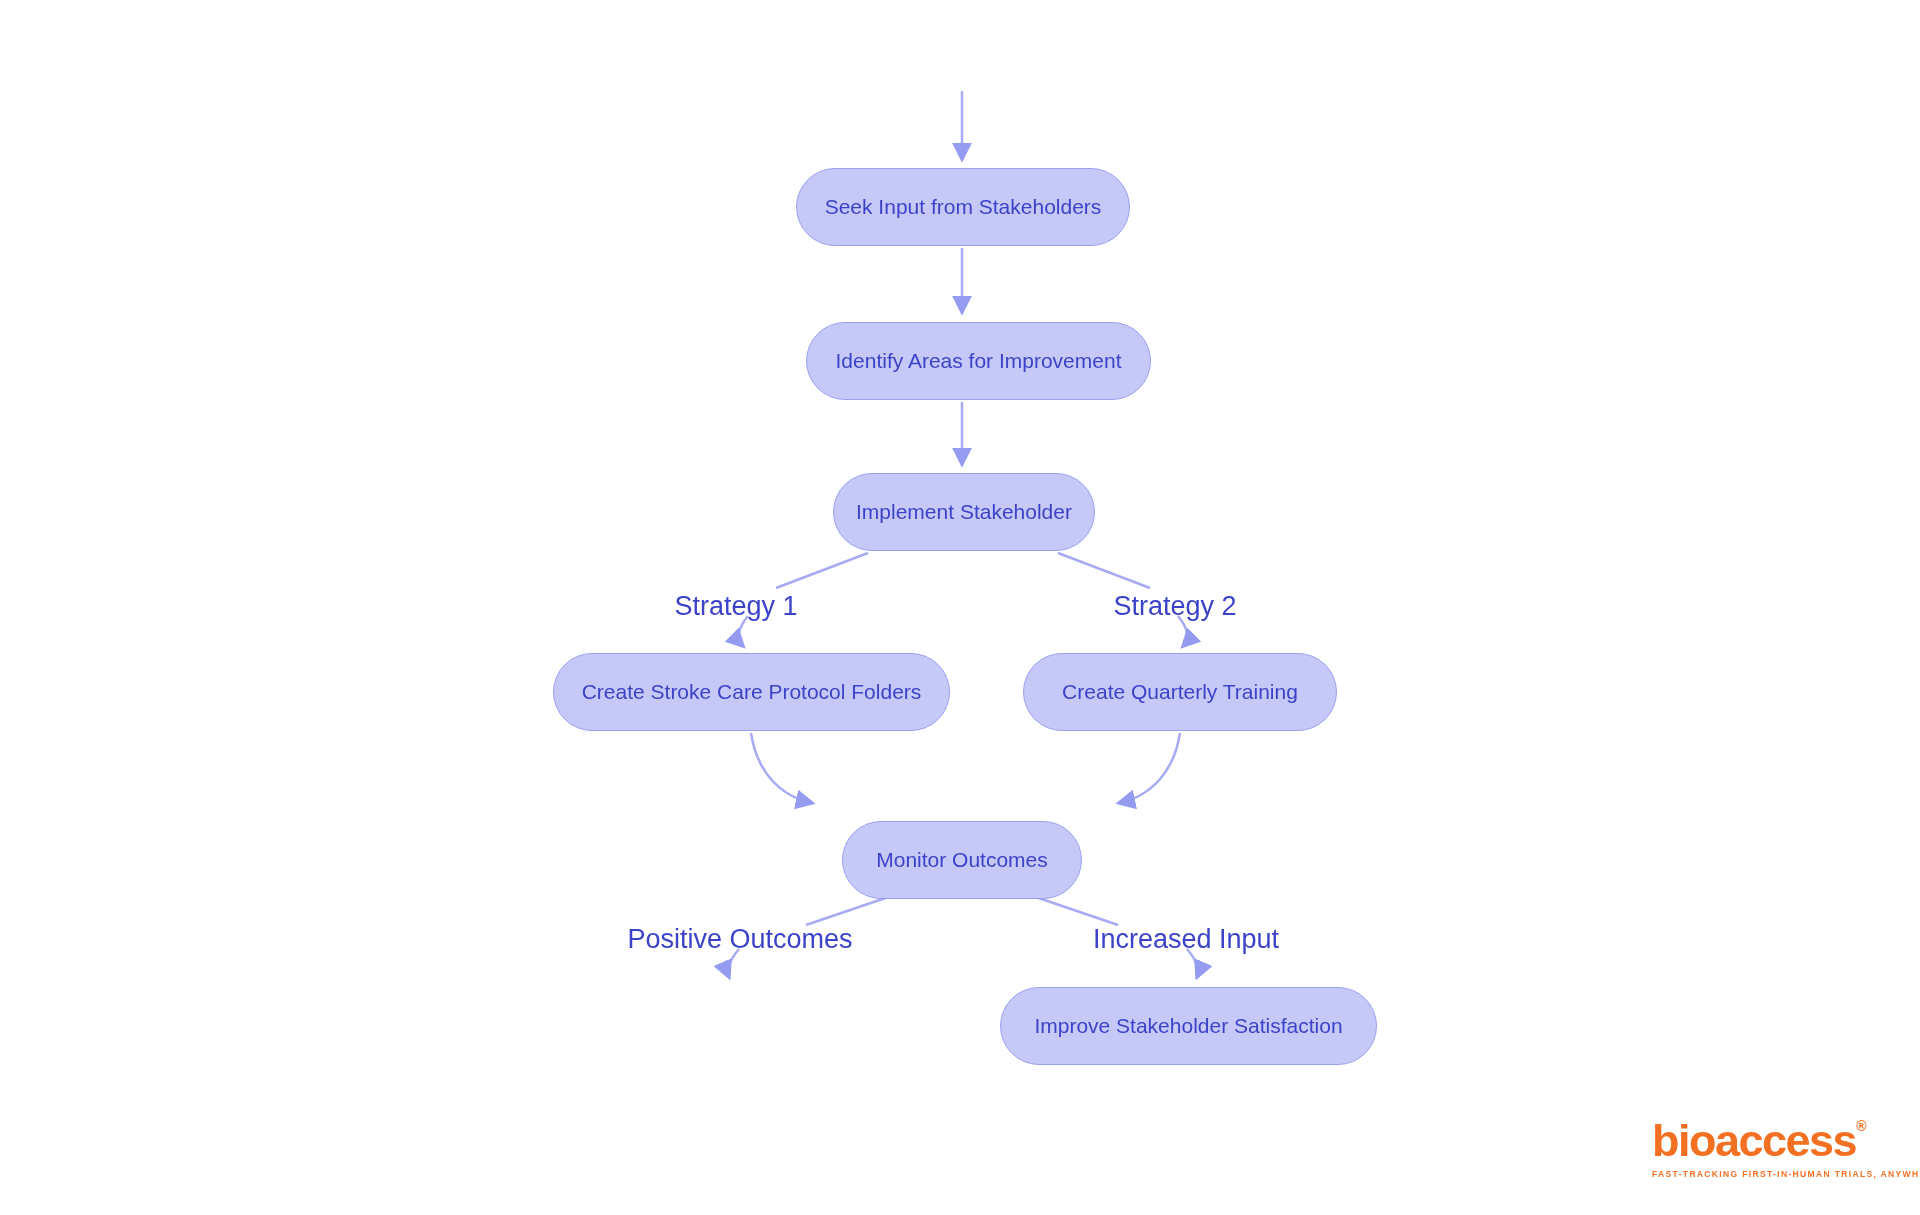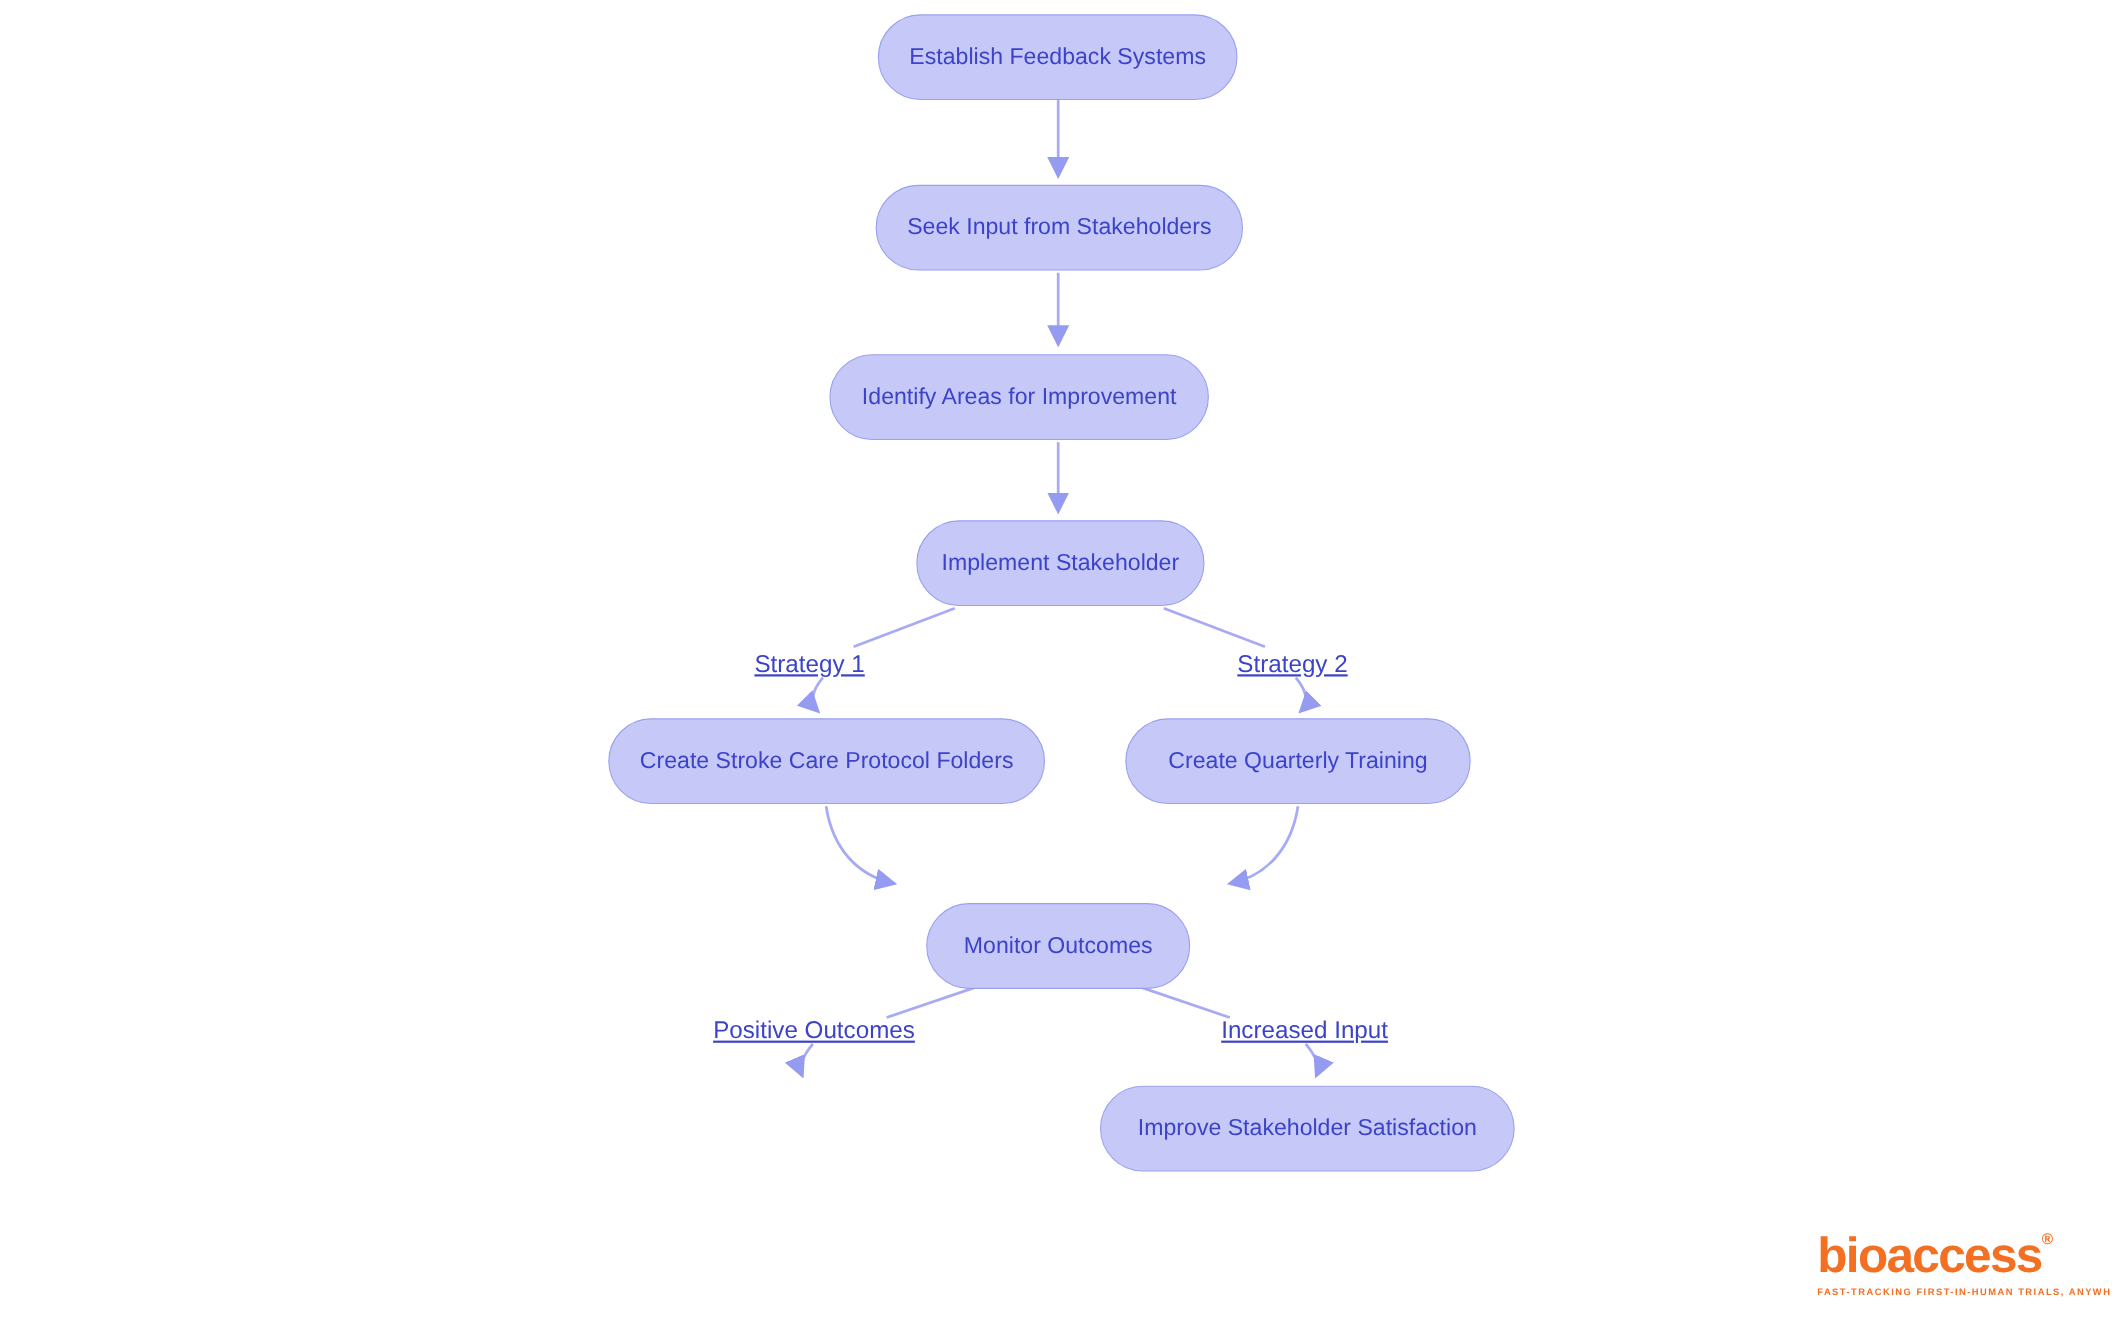--- a/index.html
+++ b/index.html
@@ -29,27 +29,26 @@
     display: flex;
     align-items: center;
     justify-content: center;
     text-align: center;
     white-space: nowrap;
   }
   .edge-label {
     position: absolute;
     transform: translateX(-50%);
     color: #3c43c8;
-    font-size: 22px;
+    font-size: 27px;
     white-space: nowrap;
-    text-decoration: underline;
   }
   #node-establish   { left: 798px;  top: 13px;  width: 327px; }
   #node-seek        { left: 796px;  top: 168px; width: 334px; }
-  #node-identify    { left: 754px;  top: 322px; width: 345px; }
+  #node-identify    { left: 806px;  top: 322px; width: 345px; }
   #node-implement   { left: 833px;  top: 473px; width: 262px; }
   #node-protocol    { left: 553px;  top: 653px; width: 397px; }
   #node-training    { left: 1023px; top: 653px; width: 314px; }
   #node-monitor     { left: 842px;  top: 809px; width: 240px; margin-top: 12px; }
   #node-documentation { left: 548px;  top: 987px; width: 380px; }
   #node-satisfaction  { left: 1000px; top: 987px; width: 377px; }
   #label-strategy1 { left: 736px;  top: 591px; }
   #label-strategy2 { left: 1175px; top: 591px; }
   #label-positive  { left: 740px;  top: 924px; }
   #label-trust     { left: 1186px; top: 924px; }
@@ -108,21 +107,20 @@
       <path d="M751,733 C757,772 780,796 812,803" marker-end="url(#arrow)"></path>
       <path d="M1180,733 C1174,772 1151,796 1119,803" marker-end="url(#arrow)"></path>
 
       <path d="M906,891 L806,925"></path>
       <path d="M739,949 C729,961 726,970 729,977" marker-end="url(#arrow)"></path>
       <path d="M1018,891 L1118,925"></path>
       <path d="M1187,949 C1197,961 1200,970 1197,977" marker-end="url(#arrow)"></path>
     </g>
   </svg>
 
-  <div class="node" id="node-establish">Establish Feedback Systems</div>
 
   <div class="node" id="node-seek">Seek Input from Stakeholders</div>
 
   <div class="node" id="node-identify">Identify Areas for Improvement</div>
 
   <div class="node" id="node-implement">Implement Stakeholder</div>
 
   <div class="node" id="node-protocol">Create Stroke Care Protocol Folders</div>
 
   <div class="node" id="node-training">Create Quarterly Training</div>

